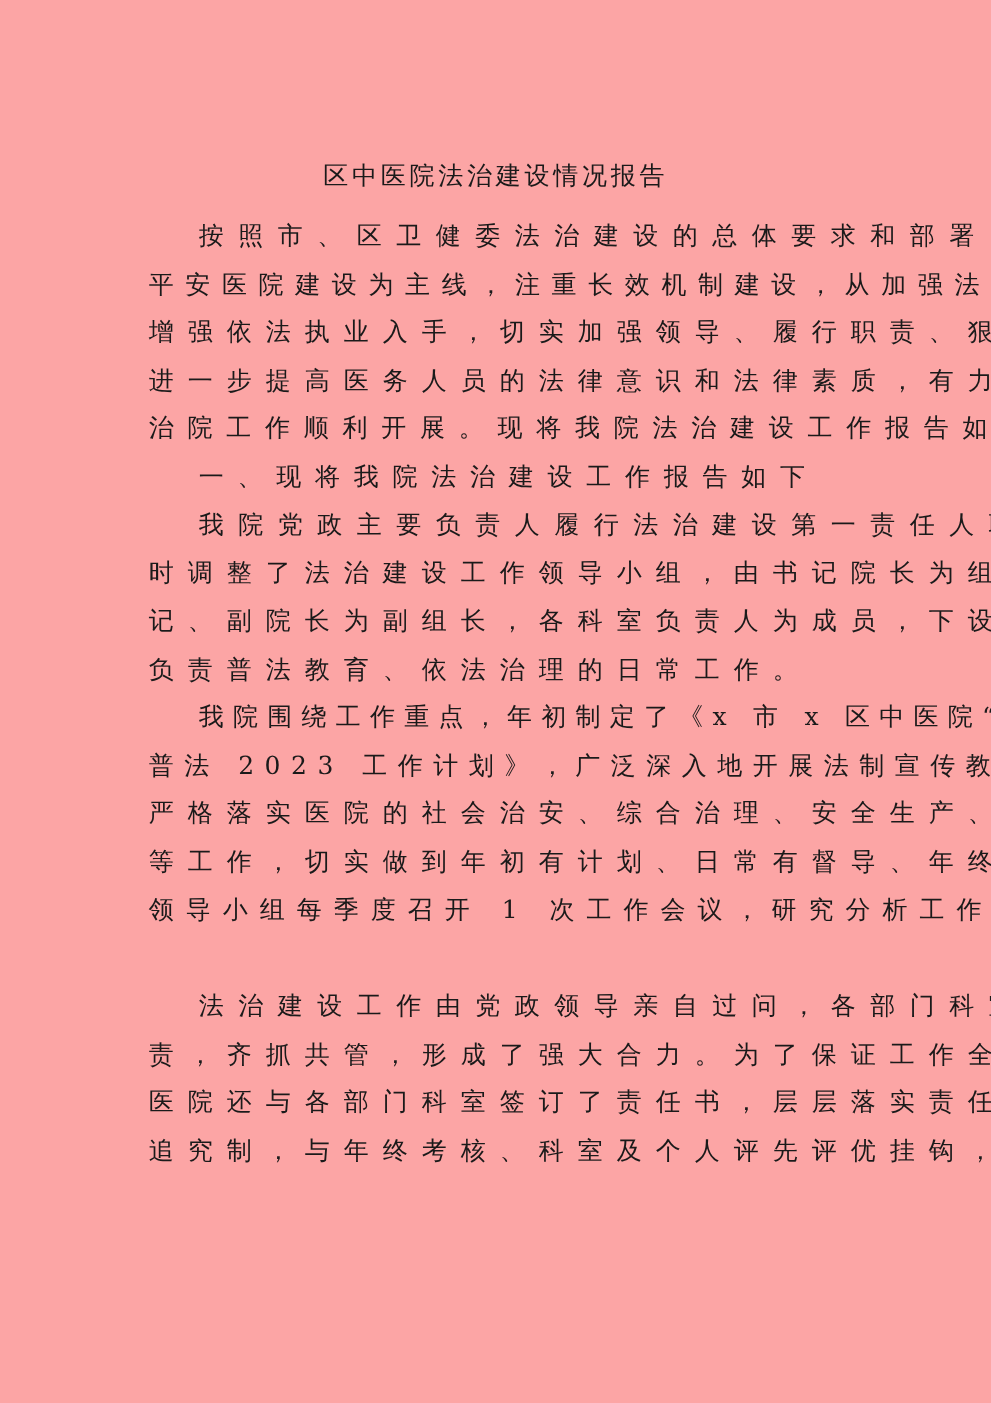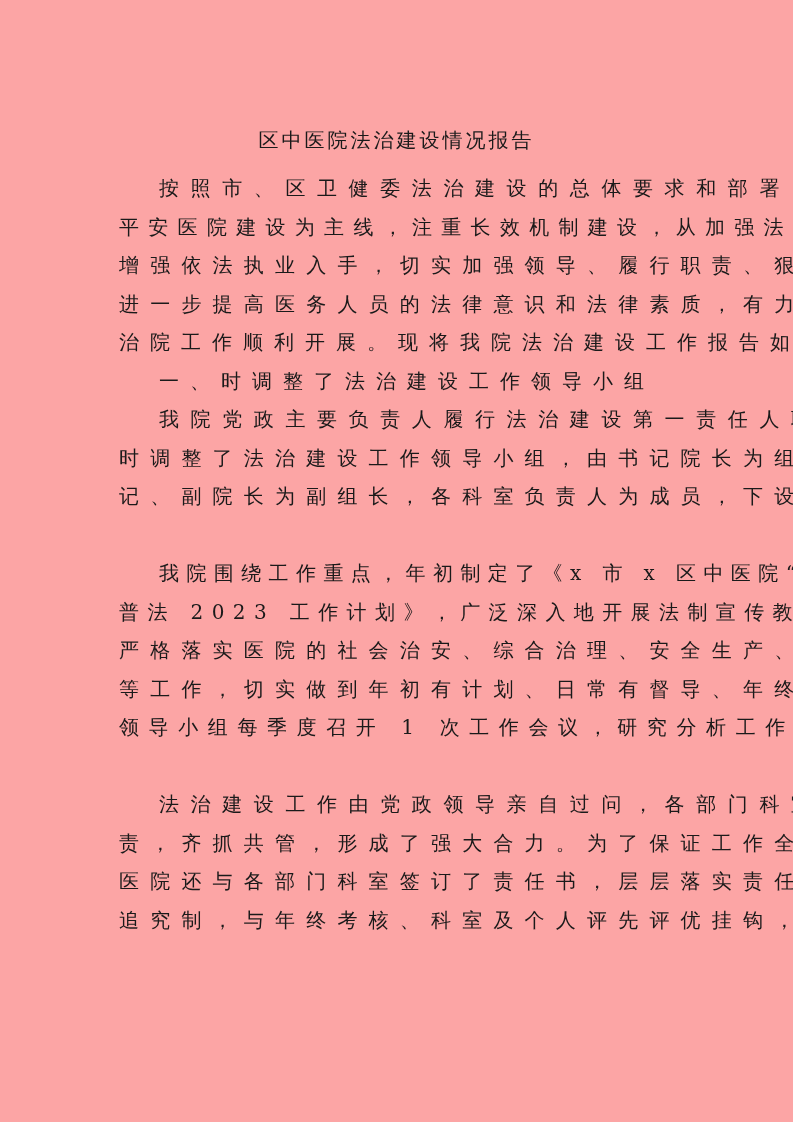--- a/index.html
+++ b/index.html
@@ -16,24 +16,25 @@
 <body>
 
 <div class="page">
   <div class="title">区中医院法治建设情况报告</div>
 
   <div class="line indent" style="top:175px;letter-spacing:11.6px">按照市、区卫健委法治建设的总体要求和部署，我院以</div>
   <div class="line" style="top:214px;letter-spacing:9.3px">平安医院建设为主线，注重长效机制建设，从加强法制建设、</div>
   <div class="line" style="top:252px;letter-spacing:11.2px">增强依法执业入手，切实加强领导、履行职责、狠抓落实，</div>
   <div class="line" style="top:291px;letter-spacing:11.2px">进一步提高医务人员的法律意识和法律素质，有力促进依法</div>
   <div class="line" style="top:329px;letter-spacing:11.0px">治院工作顺利开展。现将我院法治建设工作报告如下：</div>
-  <div class="line indent" style="top:368px;letter-spacing:11.0px">一、时调整了法治建设工作领导小组</div>
+  <div class="line indent" style="top:368px;letter-spacing:11.0px">一、现将我院法治建设工作报告如下</div>
   <div class="line indent" style="top:406px;letter-spacing:11.6px">我院党政主要负责人履行法治建设第一责任人职责，及</div>
   <div class="line" style="top:445px;letter-spacing:11.2px">时调整了法治建设工作领导小组，由书记院长为组长，副书</div>
   <div class="line" style="top:483px;letter-spacing:11.2px">记、副院长为副组长，各科室负责人为成员，下设办公室，</div>
+  <div class="line" style="top:522px;letter-spacing:11.2px">负责普法教育、依法治理的日常工作。</div>
   <div class="line indent" style="top:560px;letter-spacing:7.4px">我院围绕工作重点，年初制定了《x 市 x 区中医院“八五”</div>
   <div class="line" style="top:599px;letter-spacing:8.4px">普法 2023 工作计划》，广泛深入地开展法制宣传教育工作，</div>
   <div class="line" style="top:637px;letter-spacing:11.2px">严格落实医院的社会治安、综合治理、安全生产、平安建设</div>
   <div class="line" style="top:676px;letter-spacing:11.2px">等工作，切实做到年初有计划、日常有督导、年终有考核，</div>
   <div class="line" style="top:714px;letter-spacing:9.6px">领导小组每季度召开 1 次工作会议，研究分析工作中存在的</div>
   <div class="line indent" style="top:791px;letter-spacing:11.6px">法治建设工作由党政领导亲自过问，各部门科室具体负</div>
   <div class="line" style="top:830px;letter-spacing:11.2px">责，齐抓共管，形成了强大合力。为了保证工作全面开展，</div>
   <div class="line" style="top:868px;letter-spacing:11.2px">医院还与各部门科室签订了责任书，层层落实责任制和责任</div>
   <div class="line" style="top:907px;letter-spacing:11.2px">追究制，与年终考核、科室及个人评先评优挂钩，对因管理</div>
 </div>

